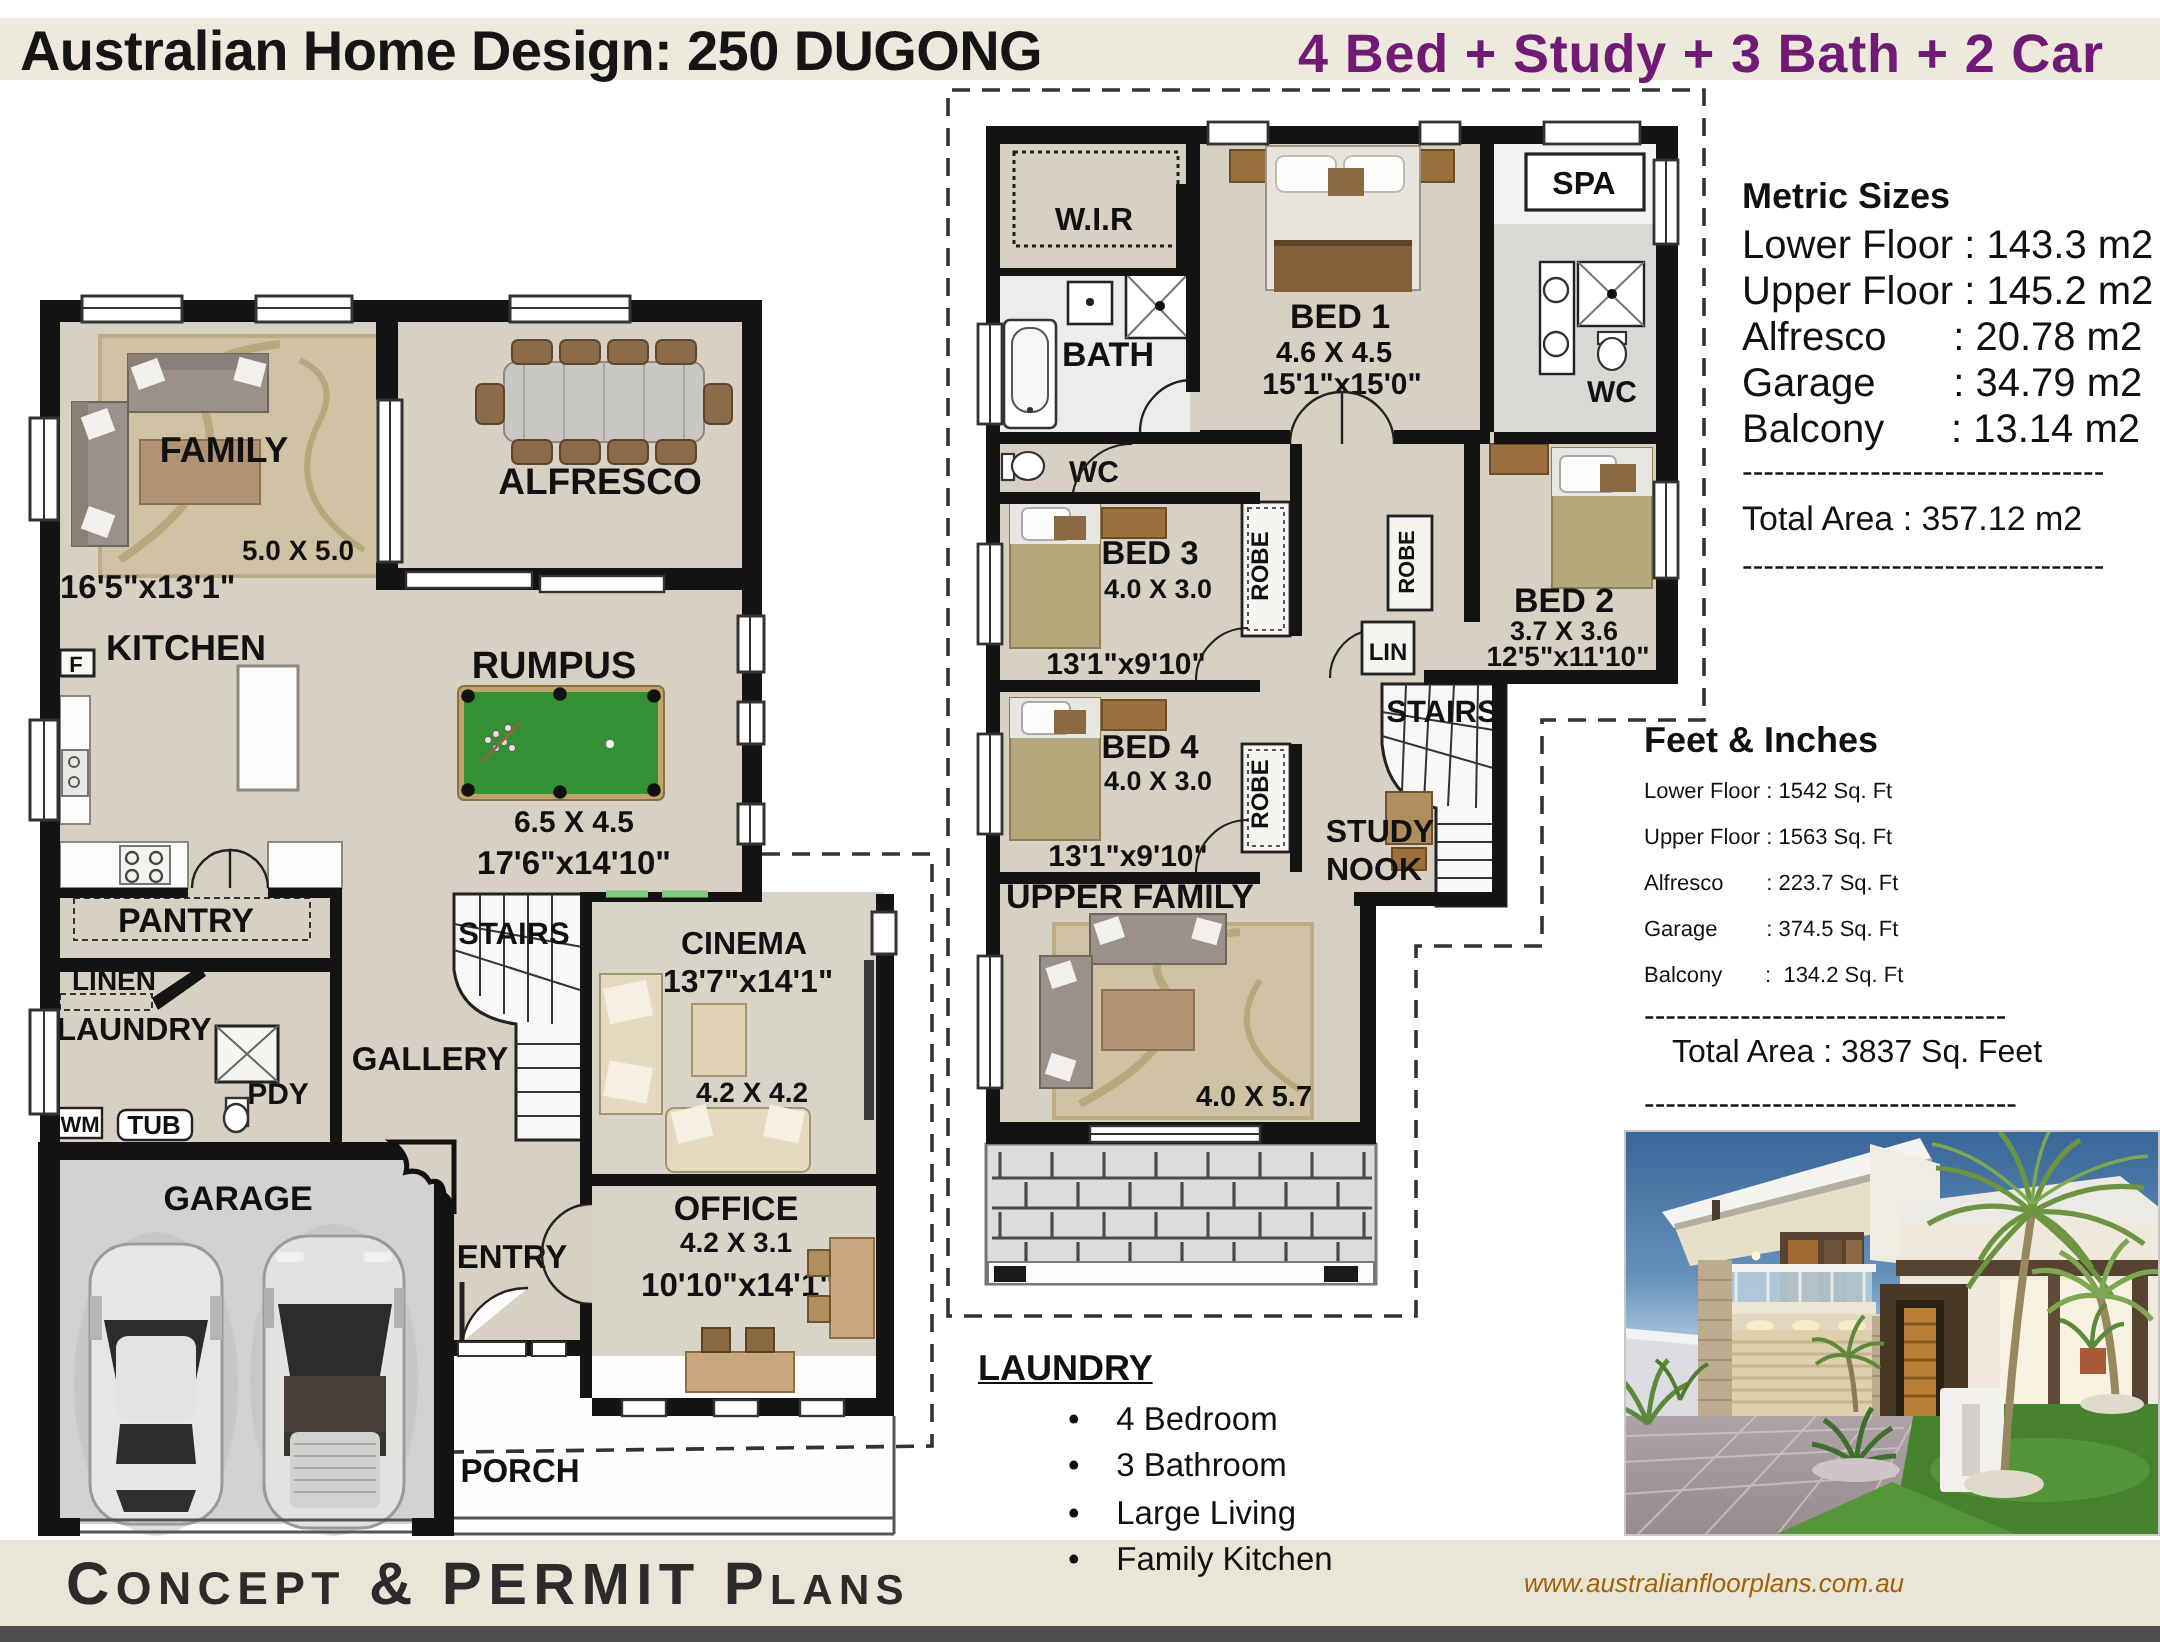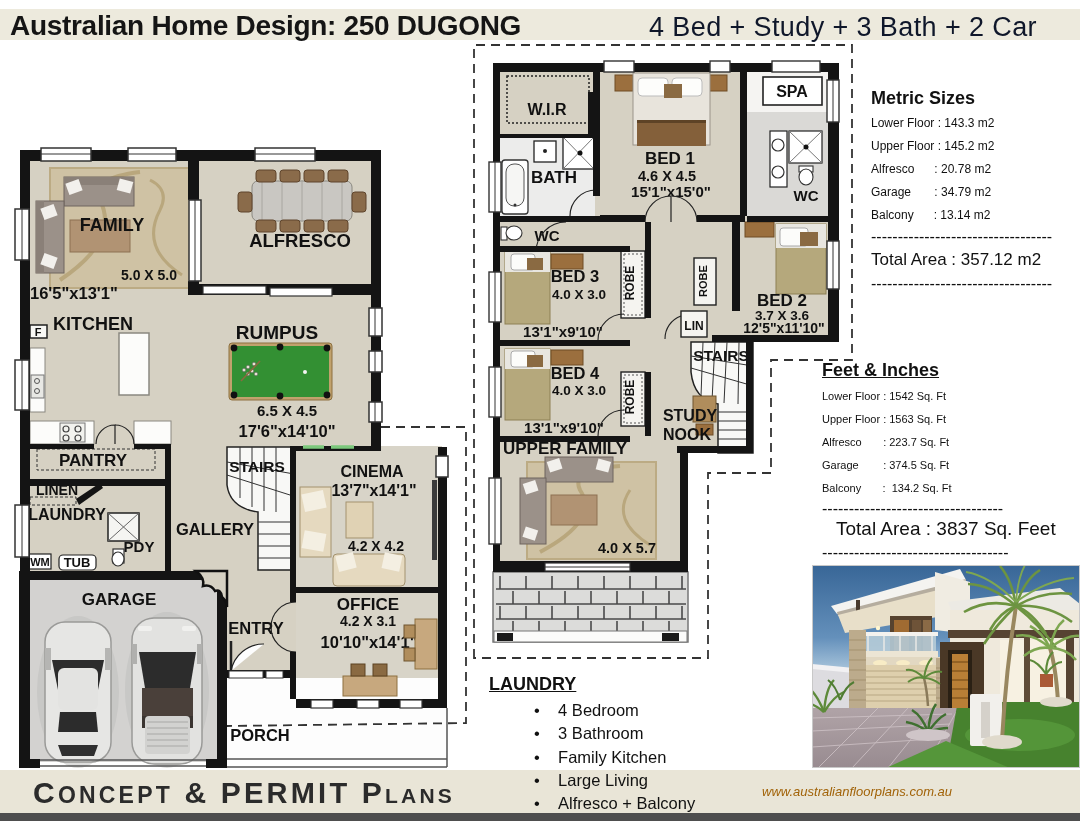--- a/index.html
+++ b/index.html
@@ -7,21 +7,21 @@
 .abs{position:absolute;}
 svg text{font-family:"Liberation Sans",sans-serif;}
 </style>
 </head>
 <body>
 
 <div class="abs" style="left:0;top:9px;width:1080px;height:31px;background:#edeadd;"></div>
 
 <div class="abs" style="left:10px;top:10px;font-size:28px;font-weight:bold;color:#151515;letter-spacing:-0.3px;">Australian Home Design: 250 DUGONG</div>
 
-<div class="abs" style="left:649px;top:12px;font-size:27px;font-weight:normal;color:#0f172a;letter-spacing:0.4px;">4 Bed + Study + 3 Bath + 2 Car</div>
+<div class="abs" style="left:649px;top:12px;font-size:27px;font-weight:bold;color:#701a75;letter-spacing:0.4px;">4 Bed + Study + 3 Bath + 2 Car</div>
 
 <div class="abs" style="left:0;top:770px;width:1080px;height:43px;background:#e9e5d7;"></div>
 
 <svg class="abs" style="left:0;top:0" width="1080" height="821" viewBox="0 0 1080 821">
 <g id="lowerplan">
 
 <g>
 <rect x="30" y="161" width="342" height="286" fill="#d6d1c3"></rect>
 <rect x="30" y="447" width="141" height="124" fill="#d6d1c3"></rect>
 <rect x="171" y="447" width="125" height="124" fill="#d6d1c3"></rect>
@@ -919,53 +919,52 @@
 </g>
 </g>
 
 <rect x="812.5" y="565.5" width="267" height="202" fill="none" stroke="#c8c8c8" stroke-width="1"></rect>
 </g>
 
 </svg>
 
 <div class="abs" style="left:871px;top:88px;font-size:18px;font-weight:bold;color:#111;">Metric Sizes</div>
 
-<div class="abs" style="left:871px;top:112px;font-size:12px;color:#111;line-height:23px;white-space:pre;">Lower Floor : 143.3 m2
+<div class="abs" style="left:871px;top:112px;font-size:20px;color:#111;line-height:23px;white-space:pre;">Lower Floor : 143.3 m2
 Upper Floor : 145.2 m2
 Alfresco&nbsp;&nbsp;&nbsp;&nbsp;&nbsp;&nbsp;: 20.78 m2
 Garage&nbsp;&nbsp;&nbsp;&nbsp;&nbsp;&nbsp;&nbsp;: 34.79 m2
 Balcony&nbsp;&nbsp;&nbsp;&nbsp;&nbsp;&nbsp;: 13.14 m2</div>
 
 <div class="abs" style="left:871px;top:228px;font-size:16px;color:#111;">----------------------------------</div>
 
 <div class="abs" style="left:871px;top:250px;font-size:17px;color:#111;">Total Area :  357.12 m2</div>
 
 <div class="abs" style="left:871px;top:275px;font-size:16px;color:#111;">----------------------------------</div>
 
-<div class="abs" style="left:822px;top:360px;font-size:18px;font-weight:bold;color:#111;text-decoration:underline;">Feet &amp; Inches</div>
+<div class="abs" style="left:822px;top:360px;font-size:18px;font-weight:bold;color:#111;">Feet &amp; Inches</div>
 
 <div class="abs" style="left:822px;top:385px;font-size:11px;color:#111;line-height:23px;white-space:pre;">Lower Floor : 1542 Sq. Ft
 Upper Floor : 1563 Sq. Ft
 Alfresco&nbsp;&nbsp;&nbsp;&nbsp;&nbsp;&nbsp;&nbsp;: 223.7 Sq. Ft
 Garage&nbsp;&nbsp;&nbsp;&nbsp;&nbsp;&nbsp;&nbsp;&nbsp;: 374.5 Sq. Ft
 Balcony&nbsp;&nbsp;&nbsp;&nbsp;&nbsp;&nbsp;&nbsp;:&nbsp;&nbsp;134.2 Sq. Ft</div>
 
 <div class="abs" style="left:822px;top:500px;font-size:16px;color:#111;">----------------------------------</div>
 
-<div class="abs" style="left:836px;top:518px;font-size:19px;color:#111;">Total  Area :  3837 Sq. Feet</div>
+<div class="abs" style="left:836px;top:518px;font-size:16px;color:#111;">Total  Area :  3837 Sq. Feet</div>
 
 <div class="abs" style="left:822px;top:544px;font-size:16px;color:#111;">-----------------------------------</div>
 
 <div class="abs" style="left:489px;top:674px;font-size:18px;font-weight:bold;color:#111;text-decoration:underline;">LAUNDRY</div>
 
 <div class="abs" style="left:489px;top:699px;font-size:16.5px;color:#111;line-height:23.3px;margin-left:45px;">
 <div>•&nbsp;&nbsp;&nbsp;&nbsp;4 Bedroom</div>
 <div>•&nbsp;&nbsp;&nbsp;&nbsp;3 Bathroom</div>
+<div>•&nbsp;&nbsp;&nbsp;&nbsp;Large Living</div>
 <div>•&nbsp;&nbsp;&nbsp;&nbsp;Family Kitchen</div>
-<div>•&nbsp;&nbsp;&nbsp;&nbsp;Large Living</div>
-<div>•&nbsp;&nbsp;&nbsp;&nbsp;Alfresco + Balcony</div>
 </div>
 
 <div class="abs" style="left:33px;top:776px;font-size:30px;font-weight:bold;color:#2b2b2b;letter-spacing:3.2px;">C<span style="font-size:23px;">ONCEPT</span> &amp; P<span style="font-size:29px;margin-top:12px;">ERMIT</span> P<span style="font-size:21px;">LANS</span></div>
 
 <div class="abs" style="left:762px;top:784px;font-size:13px;color:#a16207;font-style:italic;">www.australianfloorplans.com.au</div>
 
 <div class="abs" style="left:0;top:813px;width:1080px;height:8px;background:#4e4e4e;"></div>
 
 </body></html>

